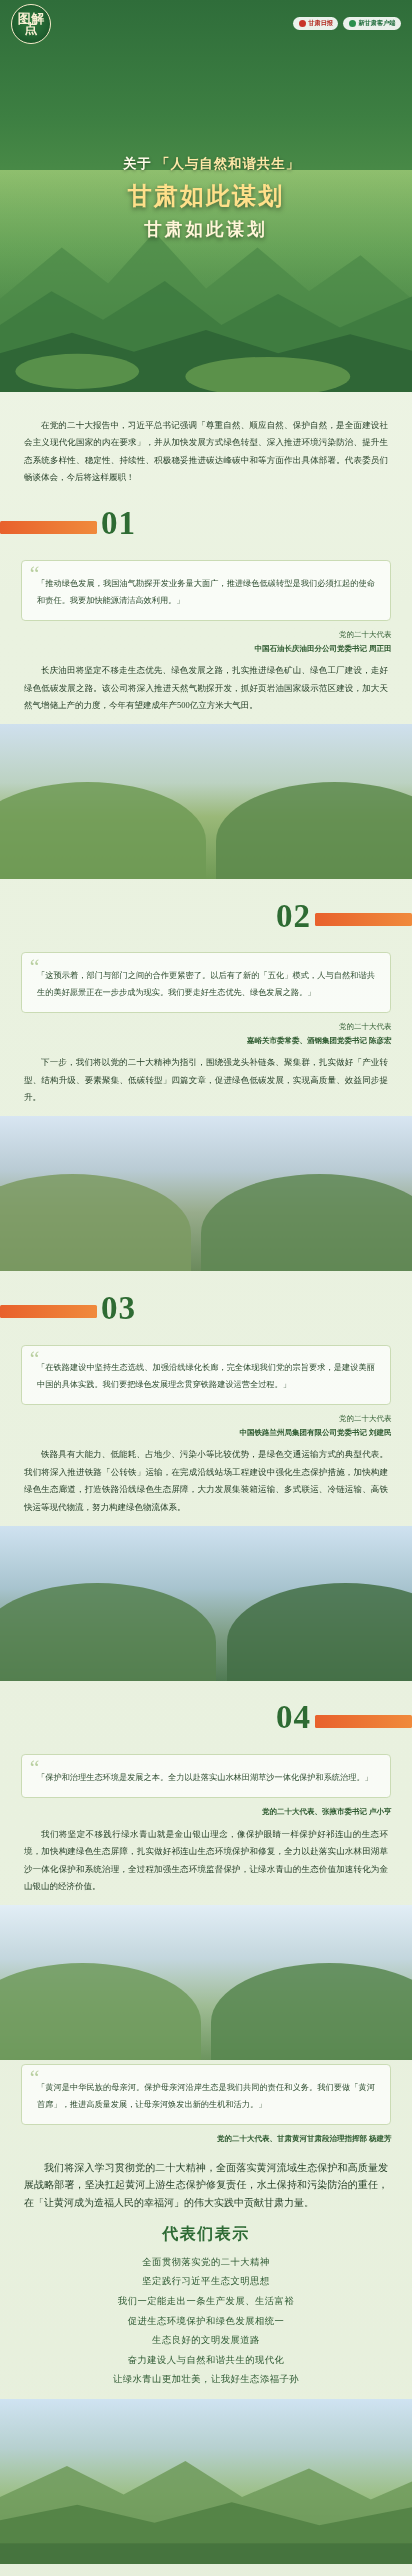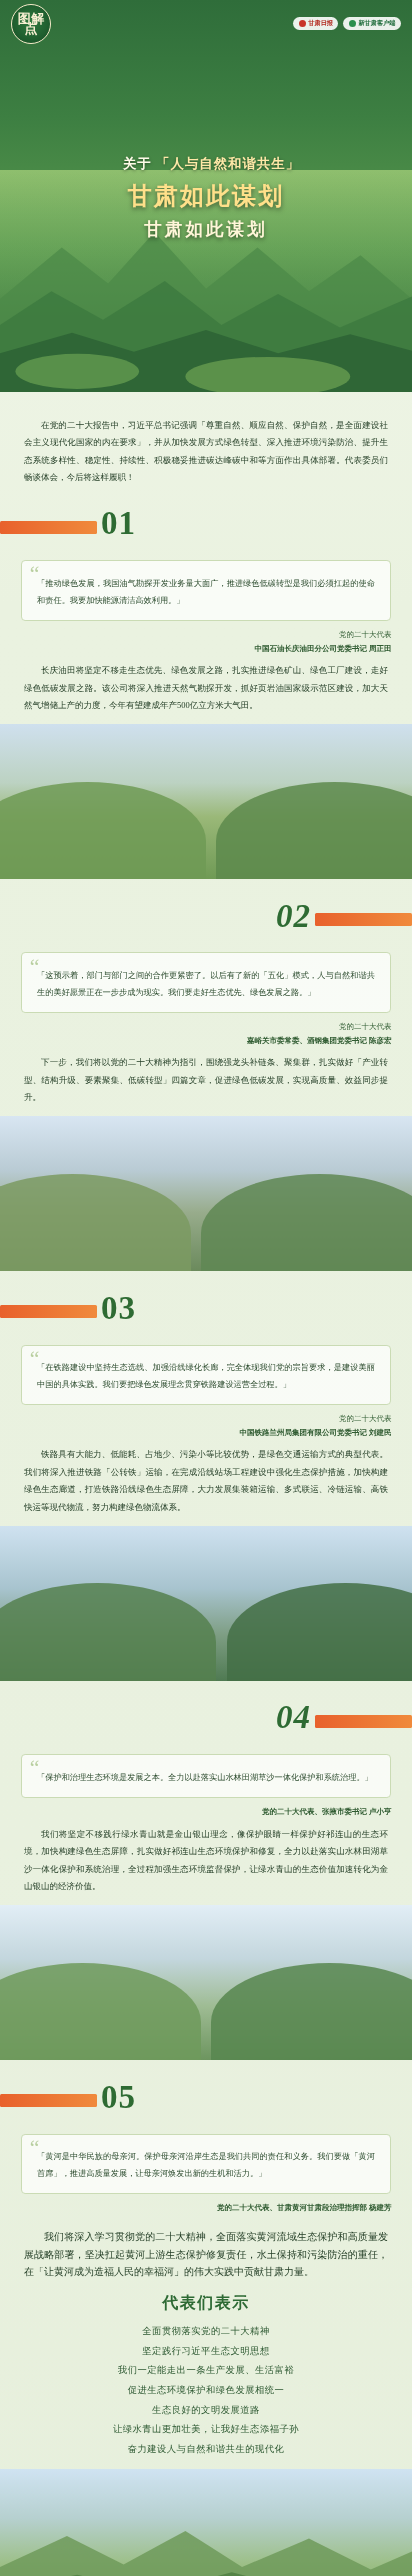--- a/index.html
+++ b/index.html
@@ -167,21 +167,21 @@
     position: absolute;
     top: 7.2px;
     font-family: "Liberation Serif", serif;
     font-size: 33px;
     font-weight: bold;
     color: #2e6b33;
     letter-spacing: 1px;
     line-height: 1;
   }
   .marker.left .num { left: 101px; }
-  .marker.right .num { right: 101px; font-style: italic; }
+  .marker.right .num { right: 101px; }
 
   
   .quote-card {
     margin: 4.1px 20.6px 6.2px;
     background: rgba(255,255,255,.72);
     border: 0.5px solid #cadbb4;
     border-radius: 4.1px;
     padding: 13.4px 15.5px 11.3px;
     position: relative;
   }
@@ -394,42 +394,38 @@
     </div>
     <div class="quote-by">
       <div class="b">党的二十大代表、张掖市委书记 卢小亨</div>
     </div>
     <p class="para">我们将坚定不移践行绿水青山就是金山银山理念，像保护眼睛一样保护好祁连山的生态环境，加快构建绿色生态屏障，扎实做好祁连山生态环境保护和修复，全力以赴落实山水林田湖草沙一体化保护和系统治理，全过程加强生态环境监督保护，让绿水青山的生态价值加速转化为金山银山的经济价值。</p>
     <div class="photo ph-d">
       <div class="ph-hill" style="left:-36px;background:#6e9a5c"></div>
       <div class="ph-hill" style="right:-36px;background:#57864f"></div>
     </div>
 
-    <div class="marker left">
-      <div class="stripe"></div>
-      <div class="num">05</div>
-    </div>
     <div class="quote-card">
       <span class="quote-mark">“</span>
       <div class="quote-text">「黄河是中华民族的母亲河。保护母亲河沿岸生态是我们共同的责任和义务。我们要做「黄河首席」，推进高质量发展，让母亲河焕发出新的生机和活力。」</div>
     </div>
     <div class="quote-by">
       <div class="b">党的二十大代表、甘肃黄河甘肃段治理指挥部 杨建芳</div>
     </div>
     <p class="concl">我们将深入学习贯彻党的二十大精神，全面落实黄河流域生态保护和高质量发展战略部署，坚决扛起黄河上游生态保护修复责任，水土保持和污染防治的重任，在「让黄河成为造福人民的幸福河」的伟大实践中贡献甘肃力量。</p>
 
     <div class="slogan-wrap">
       <div class="slogan-title">代表们表示</div>
       <div class="slogan-line">全面贯彻落实党的二十大精神</div>
       <div class="slogan-line">坚定践行习近平生态文明思想</div>
       <div class="slogan-line">我们一定能走出一条生产发展、生活富裕</div>
       <div class="slogan-line">促进生态环境保护和绿色发展相统一</div>
       <div class="slogan-line">生态良好的文明发展道路</div>
+      <div class="slogan-line">奋力建设人与自然和谐共生的现代化</div>
       <div class="slogan-line">让绿水青山更加壮美，让我好生态添福子孙</div>
-      <div class="slogan-line">奋力建设人与自然和谐共生的现代化</div>
     </div>
 
     <div class="bottom-photo">
       <svg viewBox="0 0 800 320" preserveAspectRatio="none" style="width:412px;height:165px">
         <path d="M0,190 L130,130 L240,185 L360,120 L470,190 L600,135 L720,195 L800,160 L800,320 L0,320 Z" fill="#6f9a5a" opacity=".85"></path>
         <path d="M0,235 L150,205 L300,240 L450,200 L620,245 L800,210 L800,320 L0,320 Z" fill="#558447"></path>
         <rect x="0" y="280" width="800" height="40" fill="#46743e"></rect>
       </svg>
     </div>
   </div>

